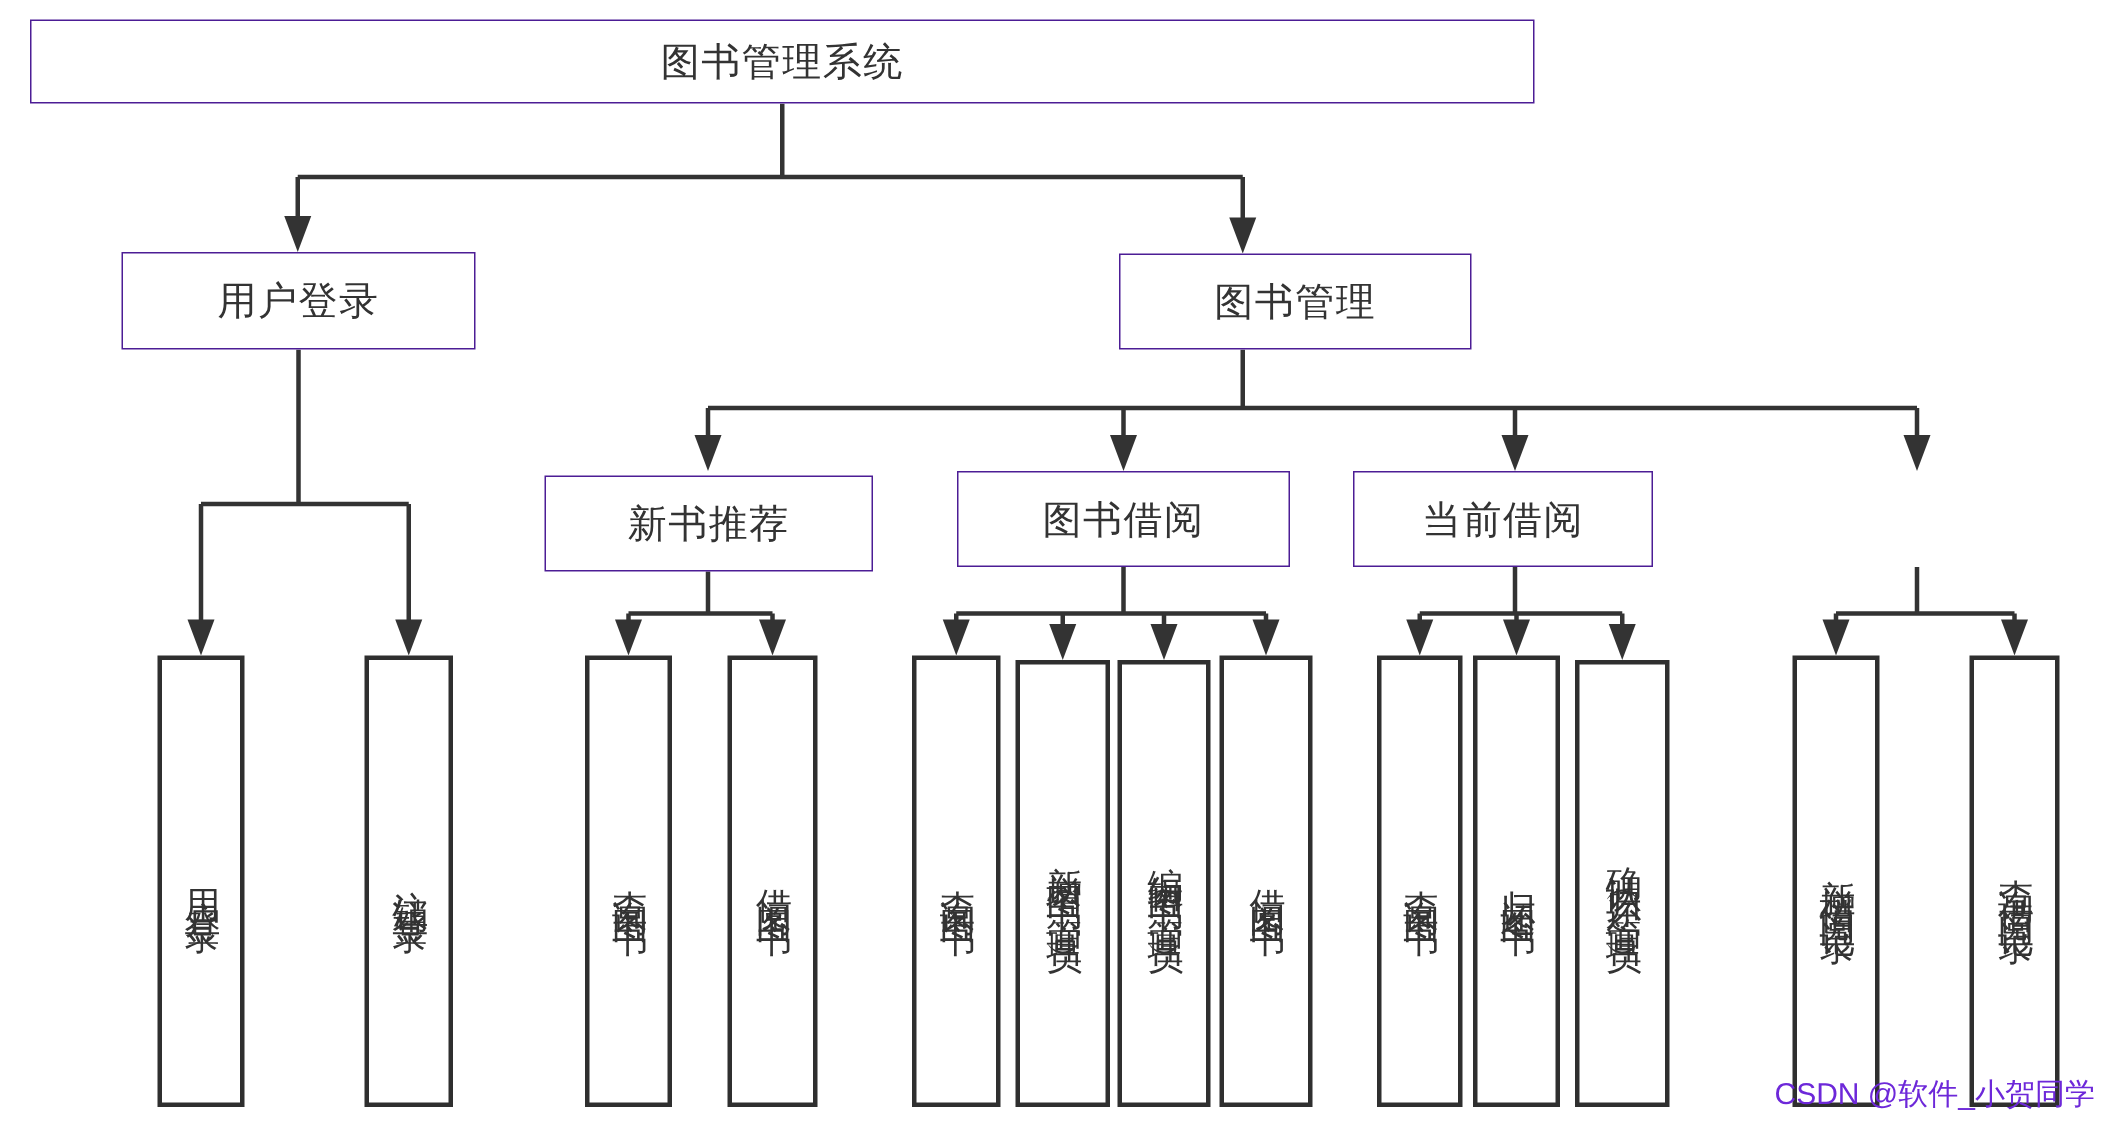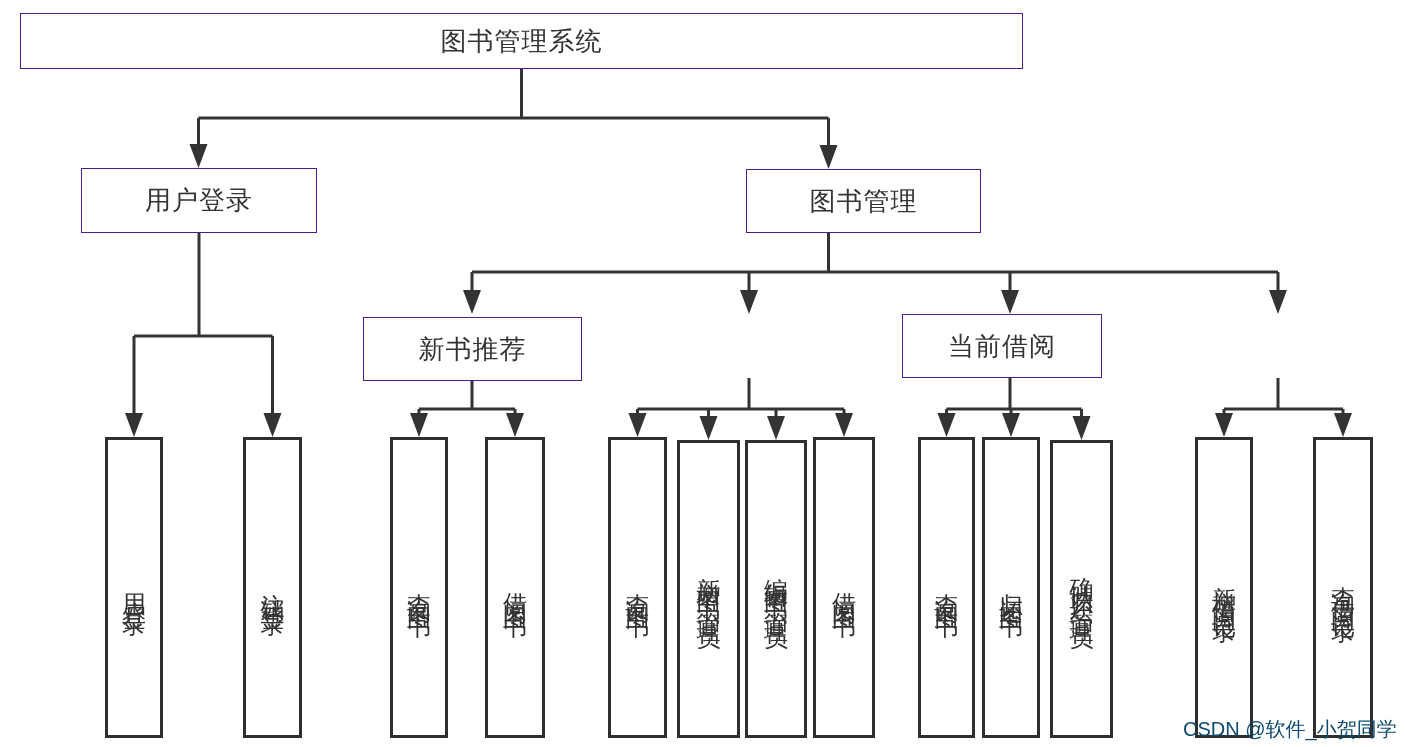--- a/index.html
+++ b/index.html
@@ -46,21 +46,21 @@
     font-size: 24px;
     line-height: 1;
     letter-spacing: 7px;
     white-space: nowrap;
   }
   .watermark {
     position: absolute;
     left: 1183px;
     top: 716px;
     font-size: 20px;
-    color: #0c4a6e;
+    color: #6d28d9;
     white-space: nowrap;
     z-index: 5;
   }
 </style>
 </head>
 <body>
 
 <div class="stage">
 
   <svg class="connectors" viewBox="0 0 1405 747" aria-hidden="true">
@@ -103,20 +103,23 @@
   <div class="hbox" style="left:81px; top:168px; width:236px; height:65px;">
     <span>用户登录</span>
   </div>
   <div class="hbox" style="left:746px; top:169px; width:235px; height:64px;">
     <span>图书管理</span>
   </div>
 
   <div class="hbox" style="left:363px; top:317px; width:219px; height:64px;">
     <span>新书推荐</span>
   </div>
+  <div class="hbox" style="left:638px; top:314px; width:222px; height:64px;">
+    <span>图书借阅</span>
+  </div>
   <div class="hbox" style="left:902px; top:314px; width:200px; height:64px;">
     <span>当前借阅</span>
   </div>
 
   <div class="vbox" style="left:105px; top:437px; width:58px; height:301px;">
     <span class="vtext">用户登录</span>
   </div>
   <div class="vbox" style="left:243px; top:437px; width:59px; height:301px;">
     <span class="vtext">注销登录</span>
   </div>

